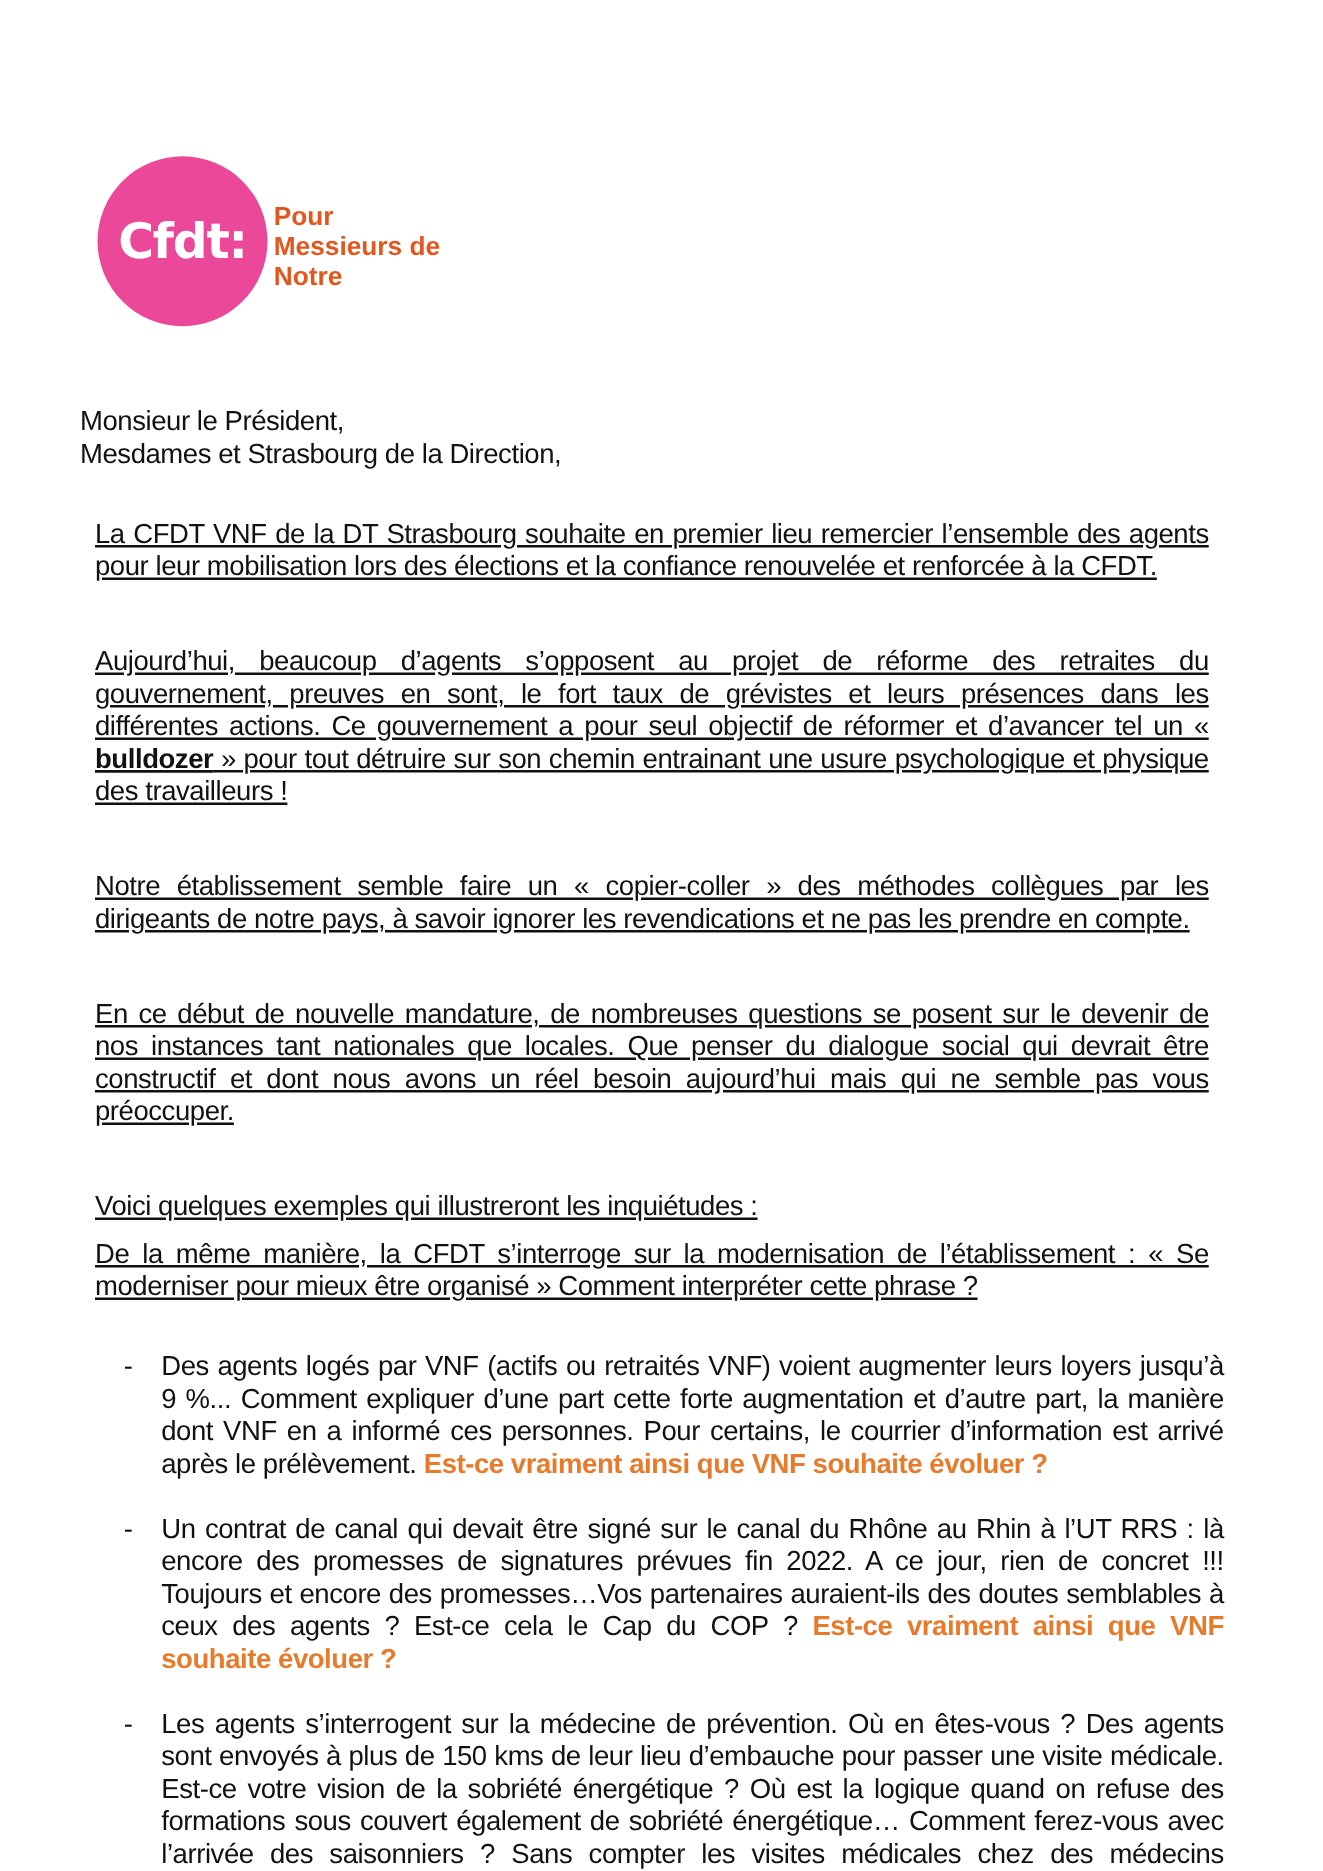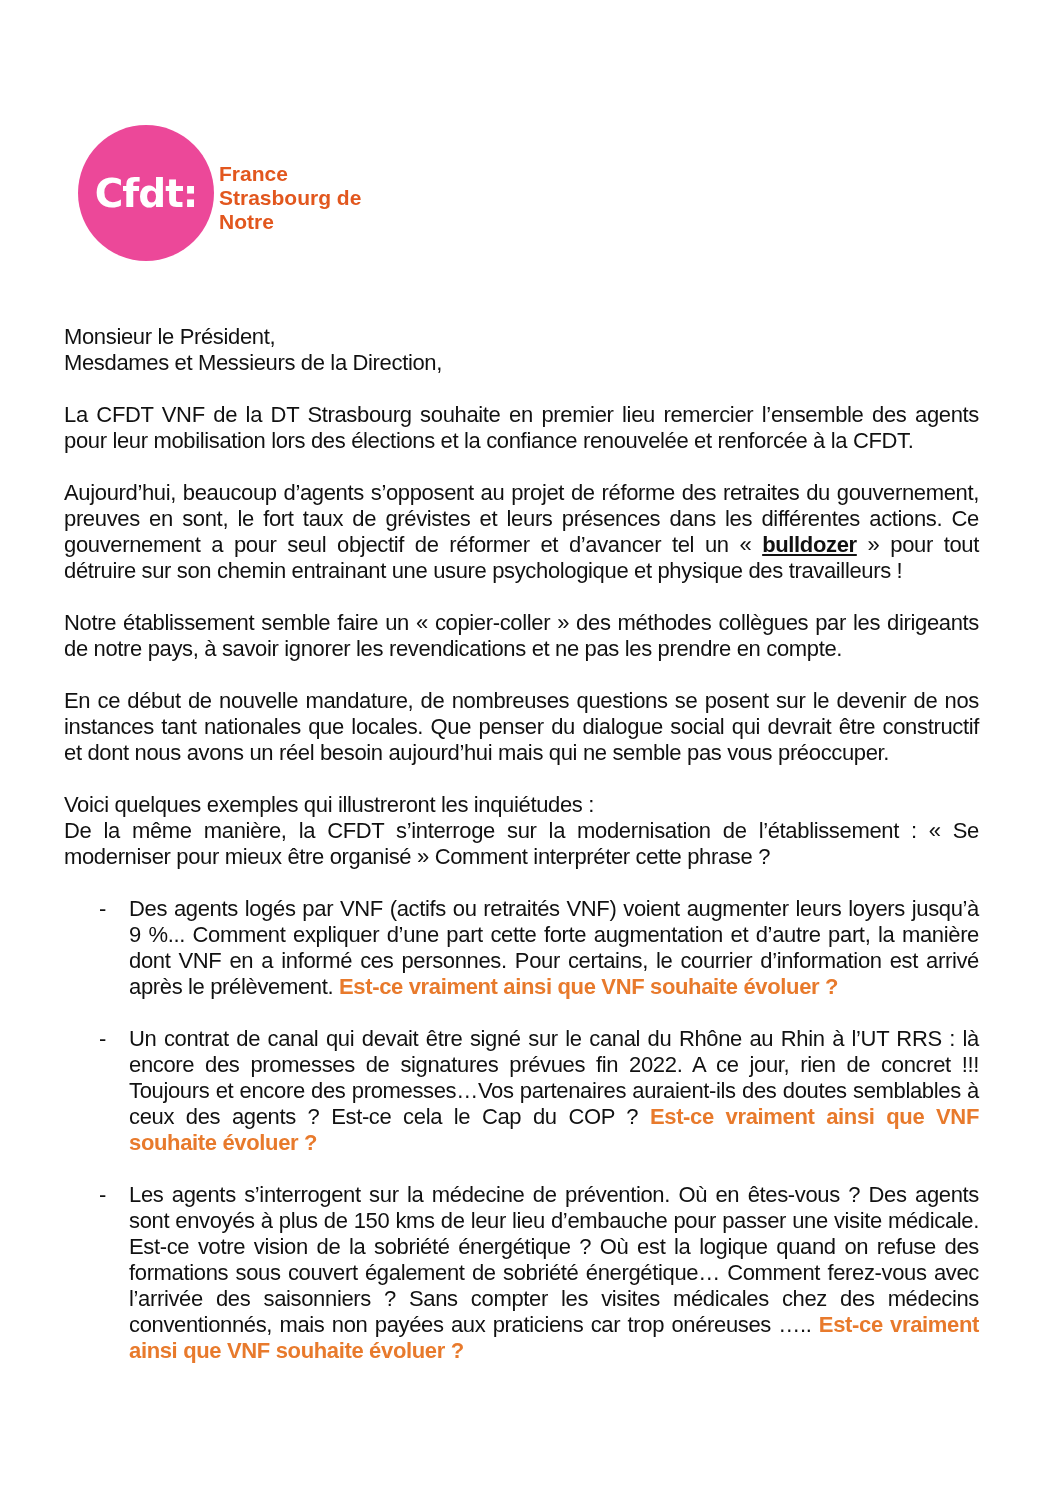--- a/index.html
+++ b/index.html
@@ -81,22 +81,23 @@
       font-family: "Liberation Sans Narrow", "Liberation Sans", sans-serif;
       font-size: 22px;
       line-height: 26px;
       color: #111111;
       letter-spacing: -0.35px;
     }
     .salutation p {
       margin: 0;
     }
     .para {
-      margin: 0;
+      margin: 12px;
       text-align: justify;
+      text-decoration: underline;
     }
     .para + .para {
       margin-top: 0;
     }
     .gap {
       height: 26px;
     }
     .underline {
       text-decoration: underline;
       font-weight: bold;
@@ -127,31 +128,31 @@
 </head>
 <body>
 
 <div class="page">
 
   <div class="logo">
     <div class="logo-circle">
       <span>Cfdt:</span>
     </div>
     <div class="logo-text">
-      <div>France</div>
-      <div>Strasbourg de</div>
+      <div>Pour</div>
+      <div>Messieurs de</div>
       <div>Notre</div>
     </div>
   </div>
 
 
   <div class="content">
     <div class="salutation">
       <p>Monsieur le Président,</p>
-      <p>Mesdames et Messieurs de la Direction,</p>
+      <p>Mesdames et Strasbourg de la Direction,</p>
     </div>
 
     <div class="gap"></div>
     <p class="para">La CFDT VNF de la DT Strasbourg souhaite en premier lieu remercier l’ensemble des agents pour leur mobilisation lors des élections et la confiance renouvelée et renforcée à la CFDT.</p>
 
     <div class="gap"></div>
     <p class="para"><span>Aujourd’hui, beaucoup d’agents s’opposent au projet de réforme des retraites du gouvernement, preuves en sont, le fort taux de grévistes et leurs présences dans les différentes actions. Ce gouvernement a pour seul objectif de réformer et d’avancer tel un « </span><span class="underline">bulldozer</span><span> » pour tout détruire sur son chemin entrainant une usure psychologique et physique des travailleurs !</span></p>
 
     <div class="gap"></div>
     <p class="para">Notre établissement semble faire un « copier-coller » des méthodes collègues par les dirigeants de notre pays, à savoir ignorer les revendications et ne pas les prendre en compte.</p>

